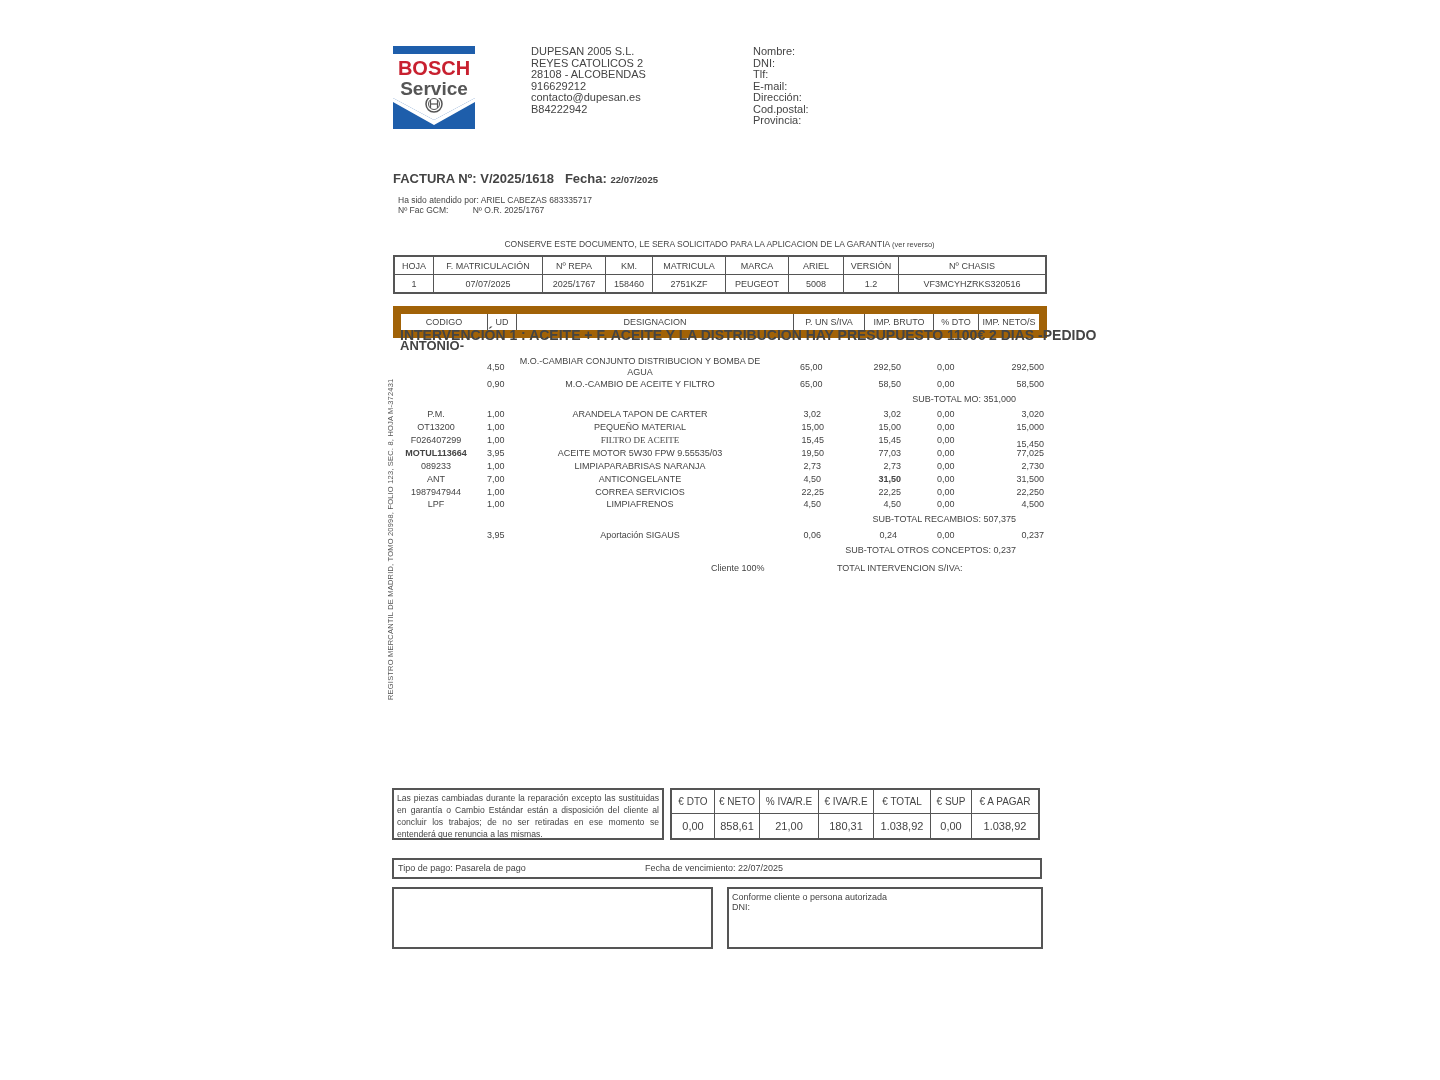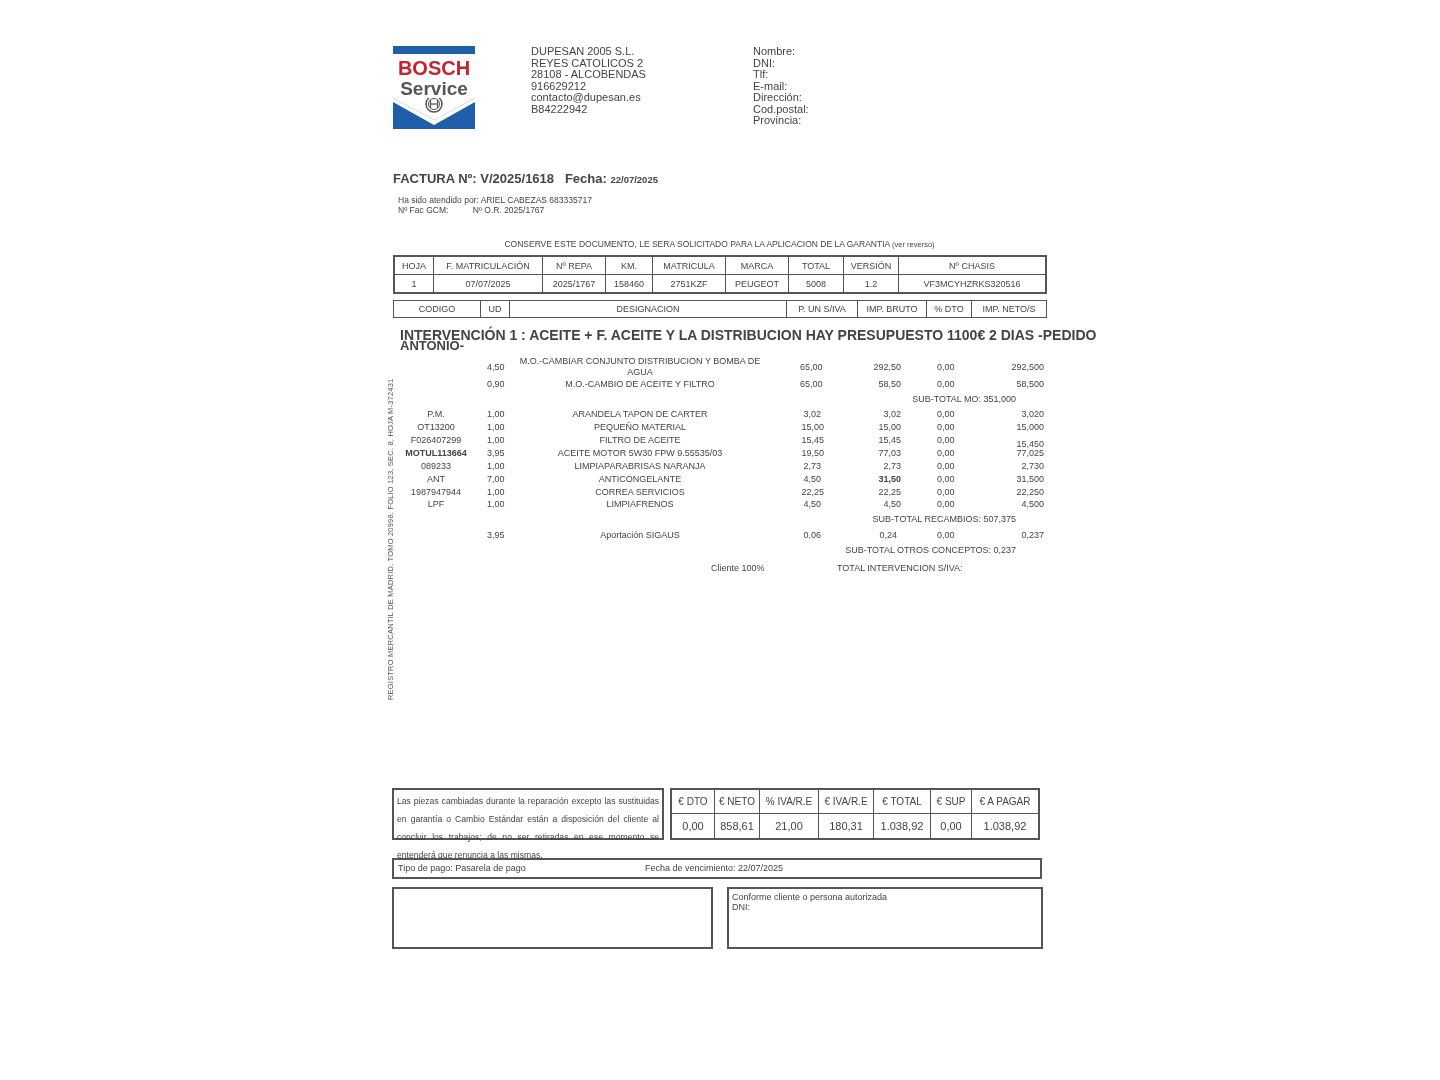--- a/index.html
+++ b/index.html
@@ -15,30 +15,30 @@
                  font-size:20px; color:#c8202f; letter-spacing:0px; line-height:22px; }
   .logo .service { position:absolute; left:0; top:32px; width:82px; text-align:center; font-weight:bold;
                  font-size:19px; color:#555; line-height:21px; }
   .logo svg { position:absolute; left:0; top:52px; }
   .company div, .client div { white-space:nowrap; }
   .title { font-size:13px; font-weight:bold; color:#444; }
   .title .date { font-size:9.5px; }
   table { border-collapse:collapse; }
   .vtab td { border:1px solid #555; font-size:9px; text-align:center; color:#444; height:17px; padding:0; }
   .vtab { border:2px solid #555; }
-  .hdrtab { border:1px solid #a16207; }
+  .hdrtab { border:8px solid #a16207;margin-top:6px; }
   .hdrtab td { border:1px solid #555; font-size:9px; text-align:center; color:#444; height:16px; padding:0; }
   .line { position:absolute; font-size:9px; color:#444; white-space:nowrap; }
   .r { text-align:right; }
   .c { text-align:center; }
   .bold { font-weight:bold; }
   .sidebar-text { position:absolute; left:386px; top:700px; transform-origin:0 0; transform:rotate(-90deg);
                   font-size:7.5px; color:#555; white-space:nowrap; letter-spacing:0.2px; }
   .notice { position:absolute; left:392px; top:788px; width:262px; height:44px; border:2px solid #555;
-            font-size:8.6px; line-height:18px; color:#444; padding:2px 3px; text-align:justify; box-sizing:content-box; }
+            font-size:8.6px; line-height:12px; color:#444; padding:2px 3px; text-align:justify; box-sizing:content-box; }
   .totals { position:absolute; left:670px; top:788px; border:2px solid #555; }
   .totals td { border:1px solid #555; font-size:10px; color:#444; text-align:center; padding:0 4px; }
   .totals tr.h td { height:23px; }
   .totals tr.v td { height:24px; font-size:11px; }
   .payment { position:absolute; left:392px; top:858px; width:646px; height:17px; border:2px solid #555; font-size:9px; color:#444; }
   .sigbox { position:absolute; border:2px solid #555; font-size:9px; color:#444; }
 </style>
 </head>
 <body>
 
@@ -96,21 +96,21 @@
 
 <table class="vtab abs" style="left:393px; top:255px; width:654px;">
   <tbody>
       <tr>
     <td style="width:38px">HOJA</td>
     <td style="width:108px">F. MATRICULACIÓN</td>
     <td style="width:62px">Nº REPA</td>
     <td style="width:46px">KM.</td>
     <td style="width:72px">MATRICULA</td>
     <td style="width:62px">MARCA</td>
-    <td style="width:54px">TOTAL</td>
+    <td style="width:54px">ARIEL</td>
     <td style="width:54px">VERSIÓN</td>
     <td>Nº CHASIS</td>
   </tr>
   <tr>
     <td>1</td>
     <td>07/07/2025</td>
     <td>2025/1767</td>
     <td>158460</td>
     <td>2751KZF</td>
     <td>PEUGEOT</td>
@@ -172,21 +172,21 @@
     <div class="line" style="left:487px; top:422px;">1,00</div>
     <div class="line c" style="left:510px; top:422px; width:260px;">PEQUEÑO MATERIAL</div>
     <div class="line r" style="left:780px; top:422px; width:44px;">15,00</div>
     <div class="line r" style="left:850px; top:422px; width:51px;">15,00</div>
     <div class="line" style="left:937px; top:422px;">0,00</div>
     <div class="line r" style="left:990px; top:422px; width:54px;">15,000</div>
   </div>
   <div>
     <div class="line c" style="left:400px; top:435px; width:72px;">F026407299</div>
     <div class="line" style="left:487px; top:435px;">1,00</div>
-    <div class="line c" style="left:510px; top:435px; width:260px;">FILTRO DE ACEITE</div>
+    <div class="line c" style="left:510px; top:435px; width:260px;font-family:Liberation Serif, serif;">FILTRO DE ACEITE</div>
     <div class="line r" style="left:780px; top:435px; width:44px;">15,45</div>
     <div class="line r" style="left:850px; top:435px; width:51px;">15,45</div>
     <div class="line" style="left:937px; top:435px;">0,00</div>
     <div class="line r" style="left:990px; top:439px; width:54px;">15,450</div>
   </div>
   <div>
     <div class="line c" style="left:400px; top:448px; width:72px;font-weight:bold;">MOTUL113664</div>
     <div class="line" style="left:487px; top:448px;">3,95</div>
     <div class="line c" style="left:510px; top:448px; width:260px;">ACEITE MOTOR 5W30 FPW 9.55535/03</div>
     <div class="line r" style="left:780px; top:448px; width:44px;">19,50</div>

